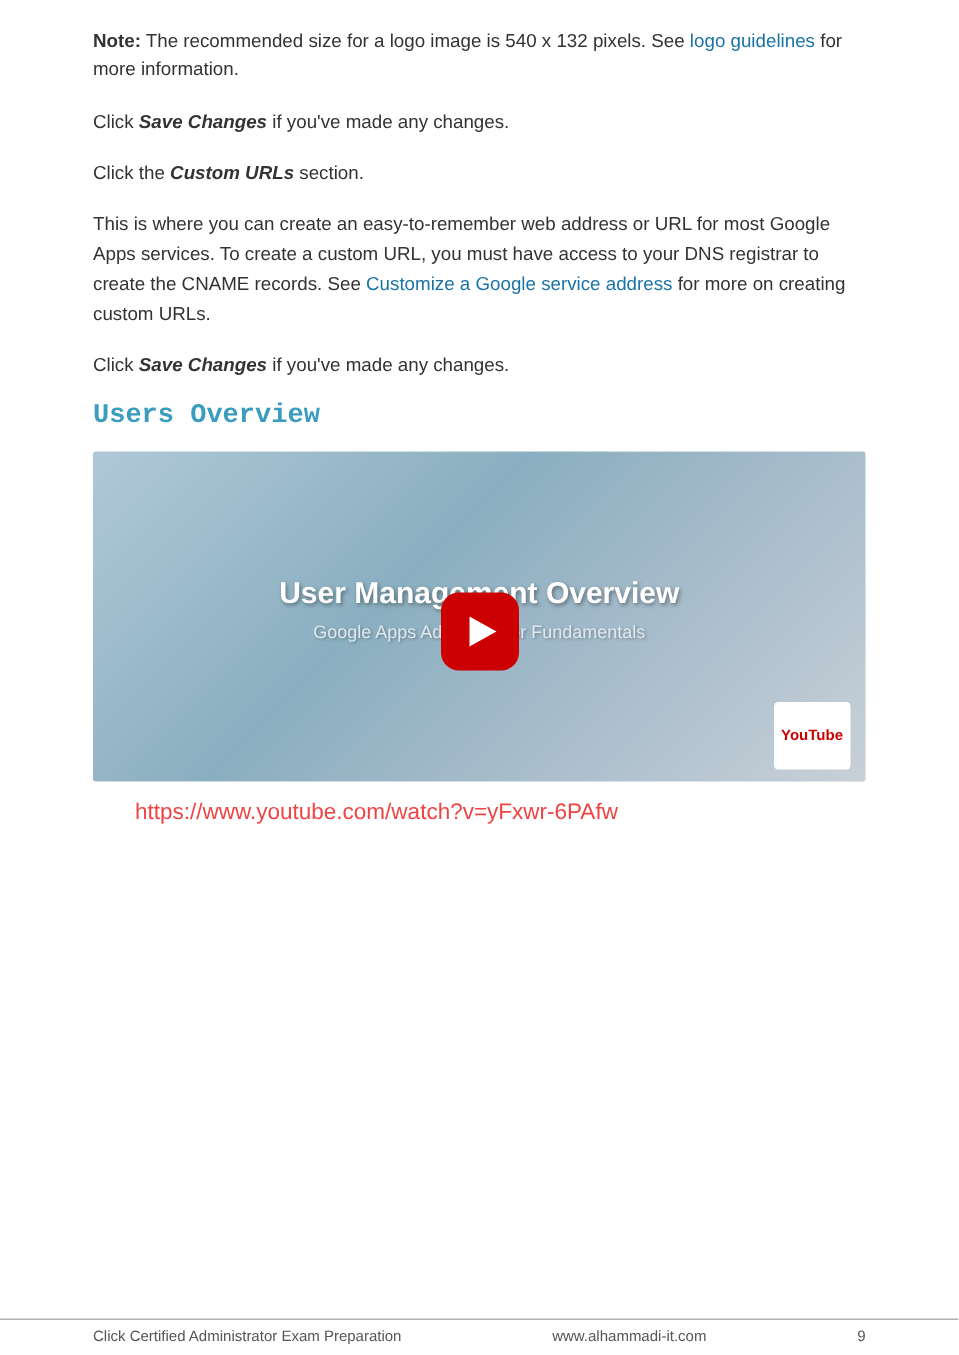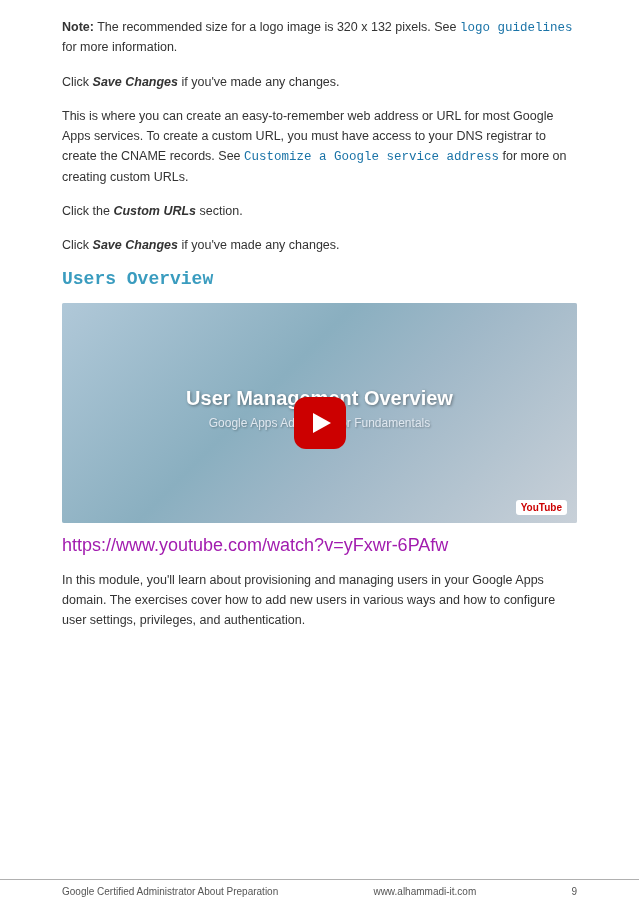--- a/index.html
+++ b/index.html
@@ -38,21 +38,20 @@
       color: #333;
     }
 
     .note-block .note-label {
       font-weight: bold;
     }
 
     .link {
       color: #1a73a7;
       text-decoration: none;
-      font-family: Liberation Mono, monospace;
     }
 
     .paragraph {
       font-size: 12.5px;
       line-height: 1.6;
       color: #333;
       margin-bottom: 14px;
     }
 
     .paragraph .bold {
@@ -137,35 +136,36 @@
     }
 
     .youtube-logo {
       position: absolute;
       bottom: 8px;
       right: 10px;
       background: #fff;
       color: #cc0000;
       font-size: 10px;
       font-weight: bold;
-      padding: 2px 5px;
+      padding: 17px 5px;
       border-radius: 3px;
       font-family: Arial, sans-serif;
     }
 
     .youtube-logo span {
       color: #cc0000;
     }
 
     .video-link {
-      color: #a21caf;
+      color: #ef4444;
       text-decoration: none;
-      font-size: 18px;
+      font-size: 15px;
       display: block;
       margin-bottom: 14px;
+      margin-left: 28px;
     }
 
     .footer {
       border-top: 1px solid #b0b0b0;
       padding: 6px 62px;
       display: flex;
       justify-content: space-between;
       align-items: center;
       font-size: 10px;
       color: #555;
@@ -187,33 +187,33 @@
       color: #555;
     }
   </style>
 </head>
 <body>
 
 <div class="page-container">
   <div class="content-area">
 
     <div class="note-block">
-      <span class="note-label">Note:</span><span> The recommended size for a logo image is 320 x 132 pixels. See </span><a class="link" href="#">logo guidelines</a><span> for more information.</span>
+      <span class="note-label">Note:</span><span> The recommended size for a logo image is 540 x 132 pixels. See </span><a class="link" href="#">logo guidelines</a><span> for more information.</span>
     </div>
 
     <div class="paragraph">
       <span>Click </span><span class="bold">Save Changes</span><span> if you've made any changes.</span>
     </div>
 
     <div class="paragraph">
+      <span>Click the </span><span class="bold">Custom URLs</span><span> section.</span>
+    </div>
+
+    <div class="paragraph">
       <span>This is where you can create an easy-to-remember web address or URL for most Google Apps services. To create a custom URL, you must have access to your DNS registrar to create the CNAME records. See </span><a class="link" href="#">Customize a Google service address</a><span> for more on creating custom URLs.</span>
-    </div>
-
-    <div class="paragraph">
-      <span>Click the </span><span class="bold">Custom URLs</span><span> section.</span>
     </div>
 
     <div class="paragraph">
       <span>Click </span><span class="bold">Save Changes</span><span> if you've made any changes.</span>
     </div>
 
     <div class="section-heading">Users Overview</div>
 
     <div class="video-container">
       <div class="video-bg"></div>
@@ -222,24 +222,23 @@
         <div class="video-subtitle">Google Apps Administrator Fundamentals</div>
       </div>
       <div class="play-button"></div>
       <div class="youtube-logo">
         You<span>Tube</span>
       </div>
     </div>
 
     <a class="video-link" href="#">https://www.youtube.com/watch?v=yFxwr-6PAfw</a>
 
-    <div class="paragraph">In this module, you'll learn about provisioning and managing users in your Google Apps domain. The exercises cover how to add new users in various ways and how to configure user settings, privileges, and authentication.</div>
 
 
 
   </div>
 
   <div class="footer">
-    <div class="footer-left">Google Certified Administrator About Preparation</div>
+    <div class="footer-left">Click Certified Administrator Exam Preparation</div>
     <div class="footer-center">www.alhammadi-it.com</div>
     <div class="footer-right">9</div>
   </div>
 </div>
 
 </body></html>

